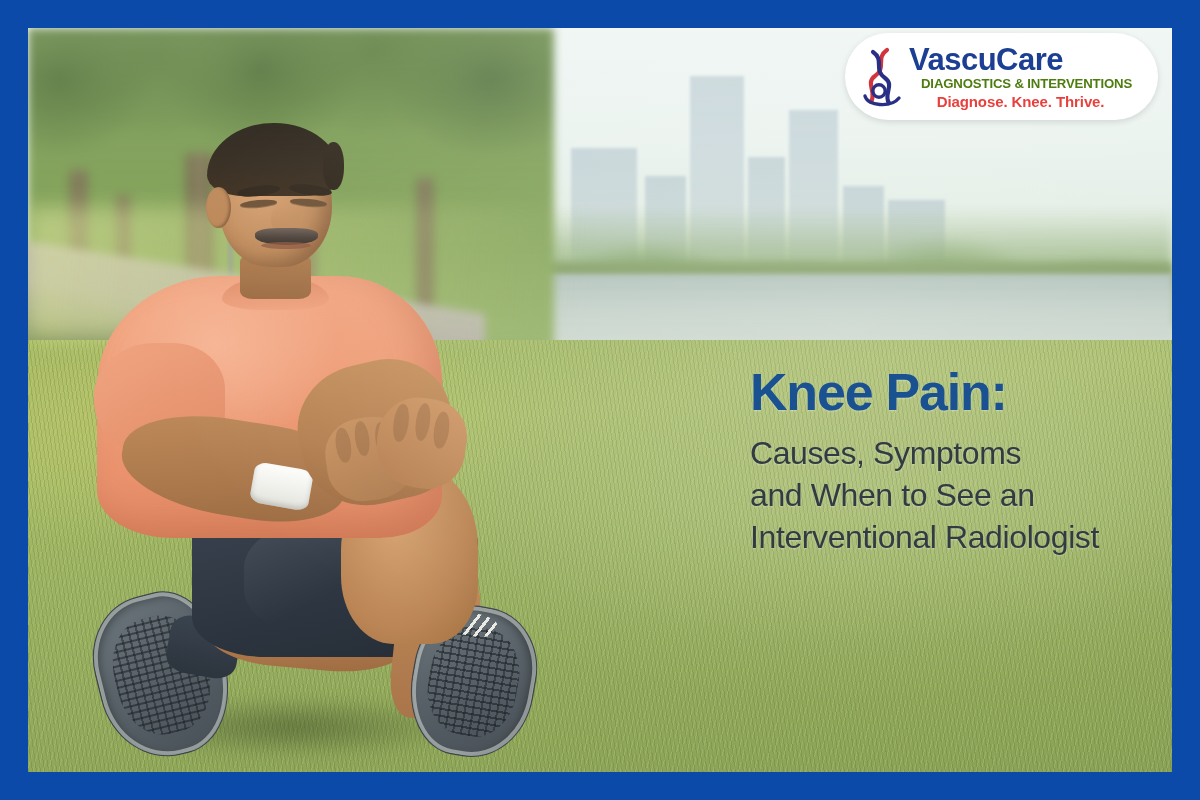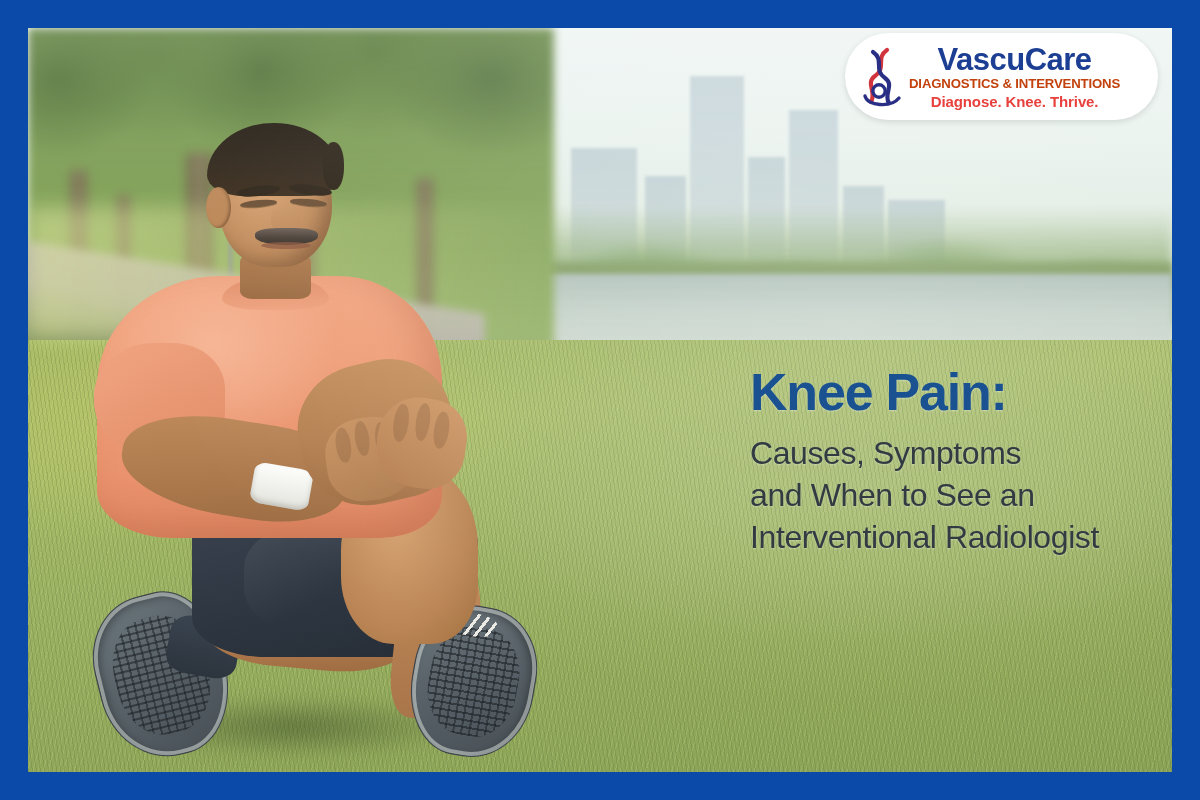--- a/index.html
+++ b/index.html
@@ -310,25 +310,24 @@
     display:flex;align-items:center;
     box-shadow:0 2px 6px rgba(0,0,0,.12);
   }
   .logo-mark{
     width:50px;height:62px;margin-left:12px;flex:0 0 auto;
     position:relative;
   }
   .logo-text{margin-left:2px;line-height:1;}
   .logo-title{
     font-size:31px;font-weight:bold;color:#1c3f94;letter-spacing:-.5px;
-    text-align:center;
   }
   .logo-sub{
-    font-size:13.2px;font-weight:bold;color:#c2410c;letter-spacing:-.15px;
-    margin-top:2px;text-align:center;
+    font-size:13.2px;font-weight:bold;color:#4d7c0f;letter-spacing:-.15px;
+    margin-top:2px;text-align:center;margin-left:12px;
   }
   .logo-tag{
     font-size:15px;font-weight:bold;color:#e8403c;letter-spacing:-.1px;
     margin-top:3px;text-align:center;
   }
 
   
   .copy{
     position:absolute;left:722px;top:338px;width:470px;
   }

